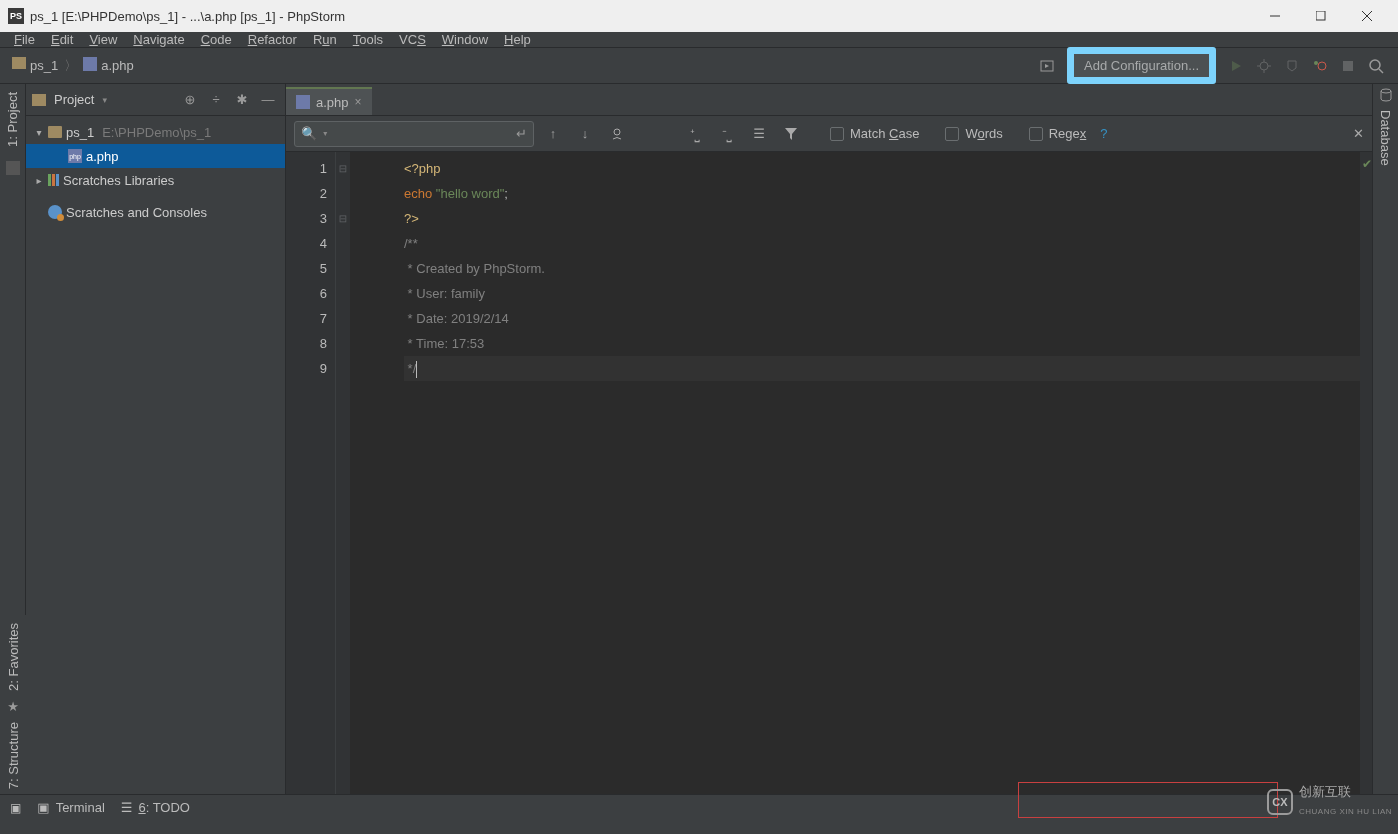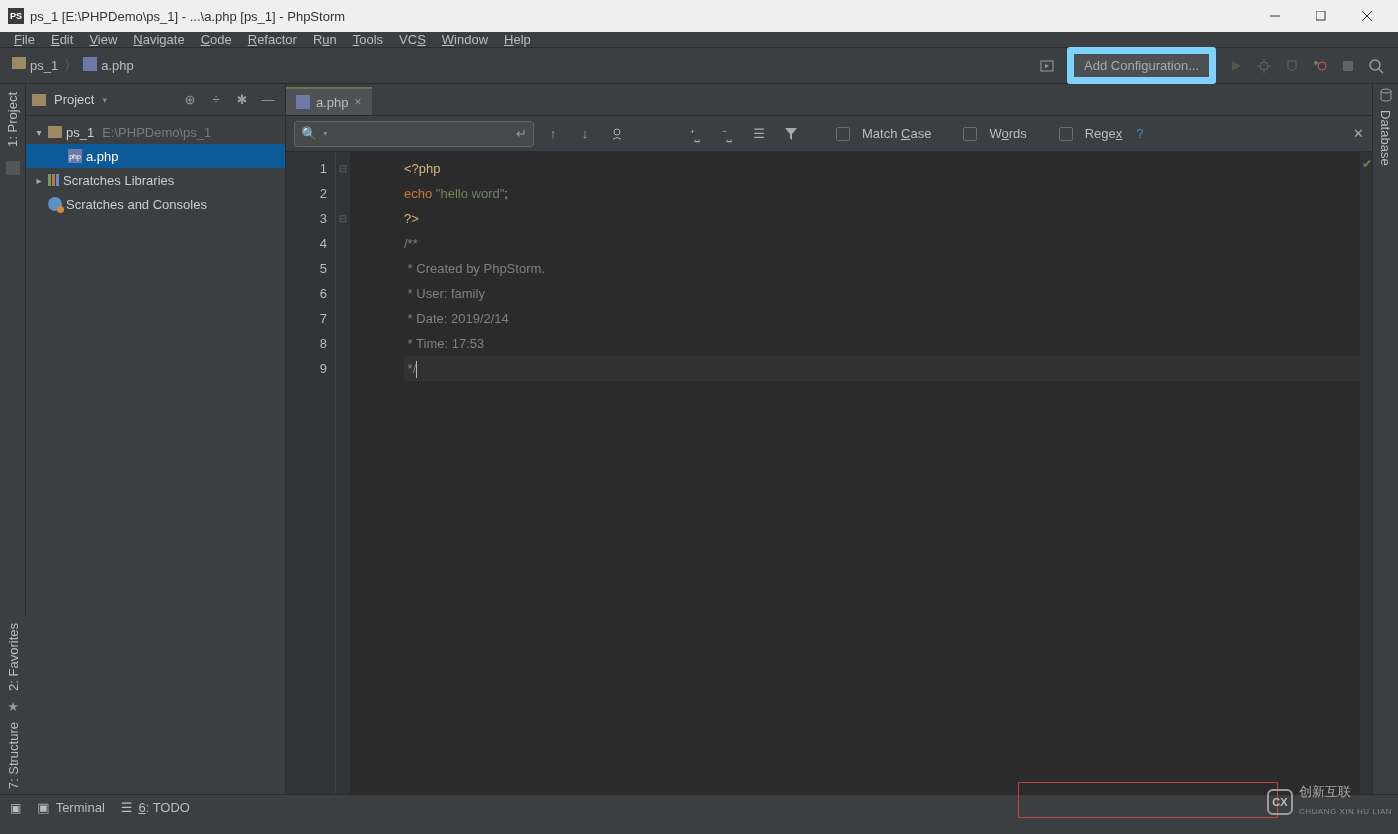--- a/index.html
+++ b/index.html
@@ -47,21 +47,21 @@
 .tab { height:28px; display:flex; align-items:center; padding:0 10px; background:#4e5254; border-top:2px solid #8bc34a55; gap:6px; }
 .tab .php { width:14px; height:14px; background:#6d7aa9; }
 .tab .close { color:#999; cursor:pointer; font-size:12px; }
 .searchbar { height:36px; display:flex; align-items:center; padding:0 8px; gap:6px; background:#3c3f41; border-bottom:1px solid #292b2d; }
 .searchbar .sinput { width:240px; height:26px; background:#45494a; border:1px solid #5e6264; border-radius:3px; display:flex; align-items:center; padding:0 6px; gap:6px; position:relative; }
 .searchbar .sinput .mag { color:#9a9a9a; }
 .searchbar .sinput .drop { font-size:8px; color:#888; }
 .searchbar .sinput .enter { position:absolute; right:6px; color:#9a9a9a; }
 .searchbar .nav { width:26px; height:26px; display:flex; align-items:center; justify-content:center; cursor:pointer; color:#aaa; }
 .searchbar .spacer2 { width:40px; }
-.searchbar .chk { display:flex; align-items:center; gap:12px; margin-left:26px; cursor:pointer; }
+.searchbar .chk { display:flex; align-items:center; gap:6px; margin-left:20px; cursor:pointer; }
 .searchbar .chk .box { width:14px; height:14px; border:1px solid #6a6e70; border-radius:2px; }
 .searchbar .help { color:#3592c4; margin-left:8px; }
 .searchbar .xclose { position:absolute; right:8px; color:#aaa; cursor:pointer; font-size:13px; }
 .code { flex:1; display:flex; font-family:"Consolas","Courier New",monospace; font-size:15px; line-height:25px; position:relative; }
 .gutter { width:50px; background:#313335; text-align:right; padding:4px 8px 4px 0; color:#606366; border-right:1px solid #3c3f41; }
 .gutter .ln { height:25px; }
 .fold { width:14px; background:#313335; padding-top:4px; }
 .fold .fm { height:25px; display:flex; align-items:center; justify-content:center; color:#606366; font-size:10px; cursor:pointer; }
 .codetext { flex:1; padding:4px 0 4px 6px; background:#2b2b2b; position:relative;margin-left:48px; }
 .codetext .line { height:25px; white-space:pre; color:#a9b7c6; }
@@ -221,21 +221,21 @@
         </div>
         <div class="node" style="padding-left: 8px;">
           <span class="caret">▸</span>
           <span class="lib">
             <i></i>
             <i></i>
             <i></i>
           </span>
           <span class="name">Scratches Libraries</span>
         </div>
-        <div class="node" style="padding-left: 8px;">
+        <div class="node" style="padding-left: 8px; margin-top: 8px;">
           <span class="caret"></span>
           <span style="width:14px;height:14px;background:#5a92c9;border-radius:7px;display:inline-block;position:relative;">
             <span style="position:absolute;right:-2px;bottom:-2px;width:7px;height:7px;background:#d08c3a;border-radius:4px;"></span>
           </span>
           <span class="name">Scratches and Consoles</span>
         </div>
       </div>
   </div>
 
   <div class="editor">

